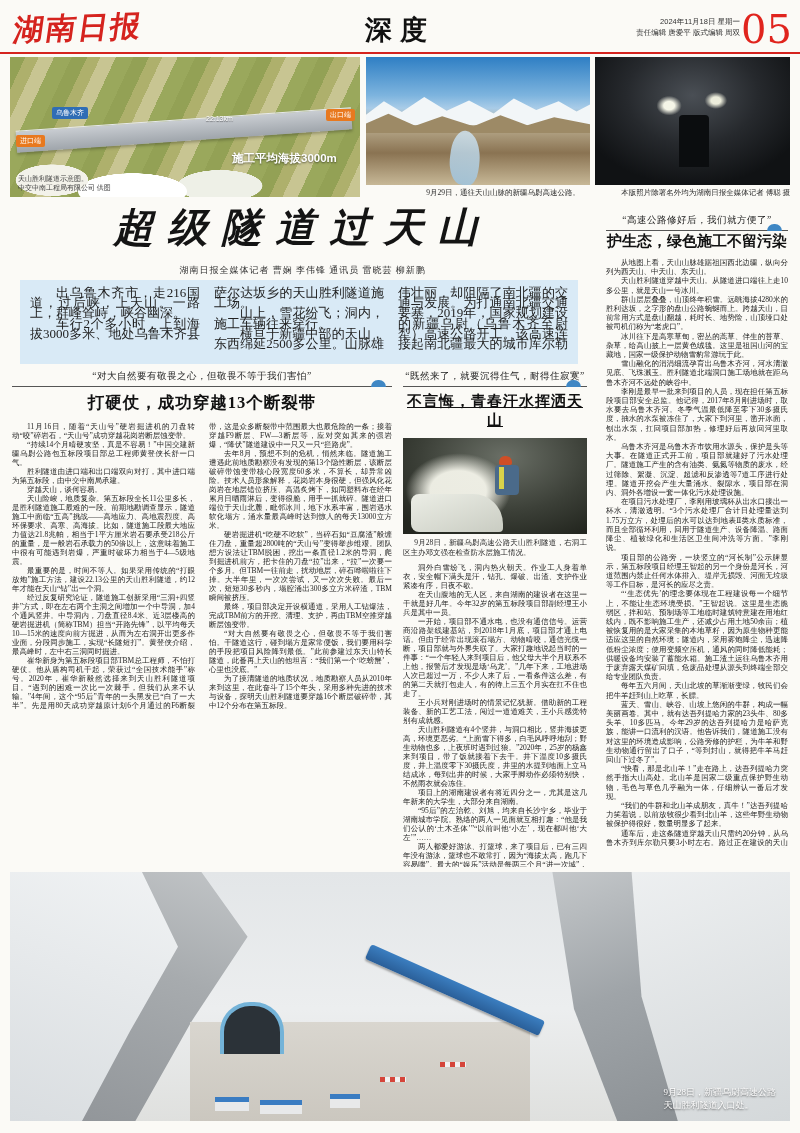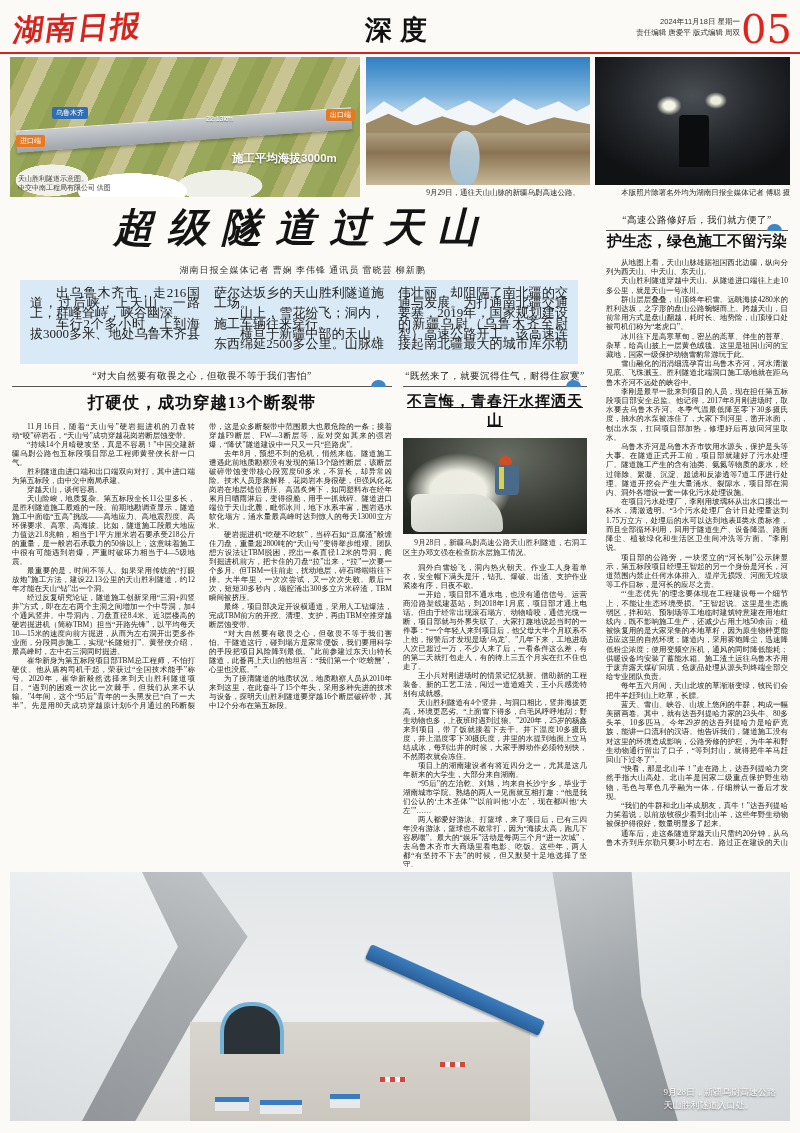--- a/index.html
+++ b/index.html
@@ -220,20 +220,21 @@
     </div>
     <div class="sub-headline" style="font-size:15px;text-decoration:underline;">不言悔，青春汗水挥洒天山</div>
     <div id="worker-photo">
       <div class="sheet"></div>
       <div class="vest"></div>
       <div class="helmet"></div>
     </div>
     <div id="worker-caption" style="text-indent:1.5em;">9月28日，新疆乌尉高速公路天山胜利隧道，右洞工区主办邓文强在检查防水层施工情况。</div>
     <div class="body-text">
         <p class="para">洞外白雪纷飞，洞内热火朝天。作业工人身着单衣，安全帽下满头是汗，钻孔、爆破、出渣、支护作业紧凑有序，日夜不歇。</p>
+        <p class="para">在天山腹地的无人区，来自湖南的建设者在这里一干就是好几年。今年32岁的第五标段项目部副经理王小兵是其中一员。</p>
         <p class="para">一开始，项目部不通水电，也没有通信信号。运营商沿路架线建基站，到2018年1月底，项目部才通上电话。但由于经常出现滚石塌方、动物啃咬，通信光缆一断，项目部就与外界失联了。大家打趣地说起当时的一件事：“一个年轻人来到项目后，他父母大半个月联系不上他，报警后才发现是场‘乌龙’。”几年下来，工地进场人次已超过一万，不少人来了后，一看条件这么差，有的第二天就打包走人，有的待上三五个月实在扛不住也走了。</p>
         <p class="para">王小兵对刚进场时的情景记忆犹新。借助新的工程装备、新的工艺工法，闯过一道道难关，王小兵感觉特别有成就感。</p>
         <p class="para">天山胜利隧道有4个竖井，与洞口相比，竖井海拔更高，环境更恶劣。“上面雪下得多，白毛风呼呼地刮；野生动物也多，上夜班时遇到过狼。”2020年，25岁的杨鑫来到项目，带了饭就接着下去干。井下温度10多摄氏度，井上温度零下30摄氏度，井里的水提到地面上立马结成冰，每到出井的时候，大家手脚动作必须特别快，不然雨衣就会冻住。</p>
         <p class="para">项目上的湖南建设者有将近四分之一，尤其是这几年新来的大学生，大部分来自湖南。</p>
         <p class="para">“95后”的左治乾、刘旭，均来自长沙宁乡，毕业于湖南城市学院。熟络的两人一见面就互相打趣：“他是我们公认的‘土木圣体’”“以前叫他‘小左’，现在都叫他‘大左’”……</p>
         <p class="para">两人都爱好游泳、打篮球，来了项目后，已有三四年没有游泳，篮球也不敢常打，因为“海拔太高，跑几下容易喘”。最大的“娱乐”活动是每两三个月“进一次城”，去乌鲁木齐市大商场里看电影、吃饭。这些年，两人都“有坚持不下去”的时候，但又默契十足地选择了坚守。</p>
       </div>
   </div>
 
   <div id="side">

